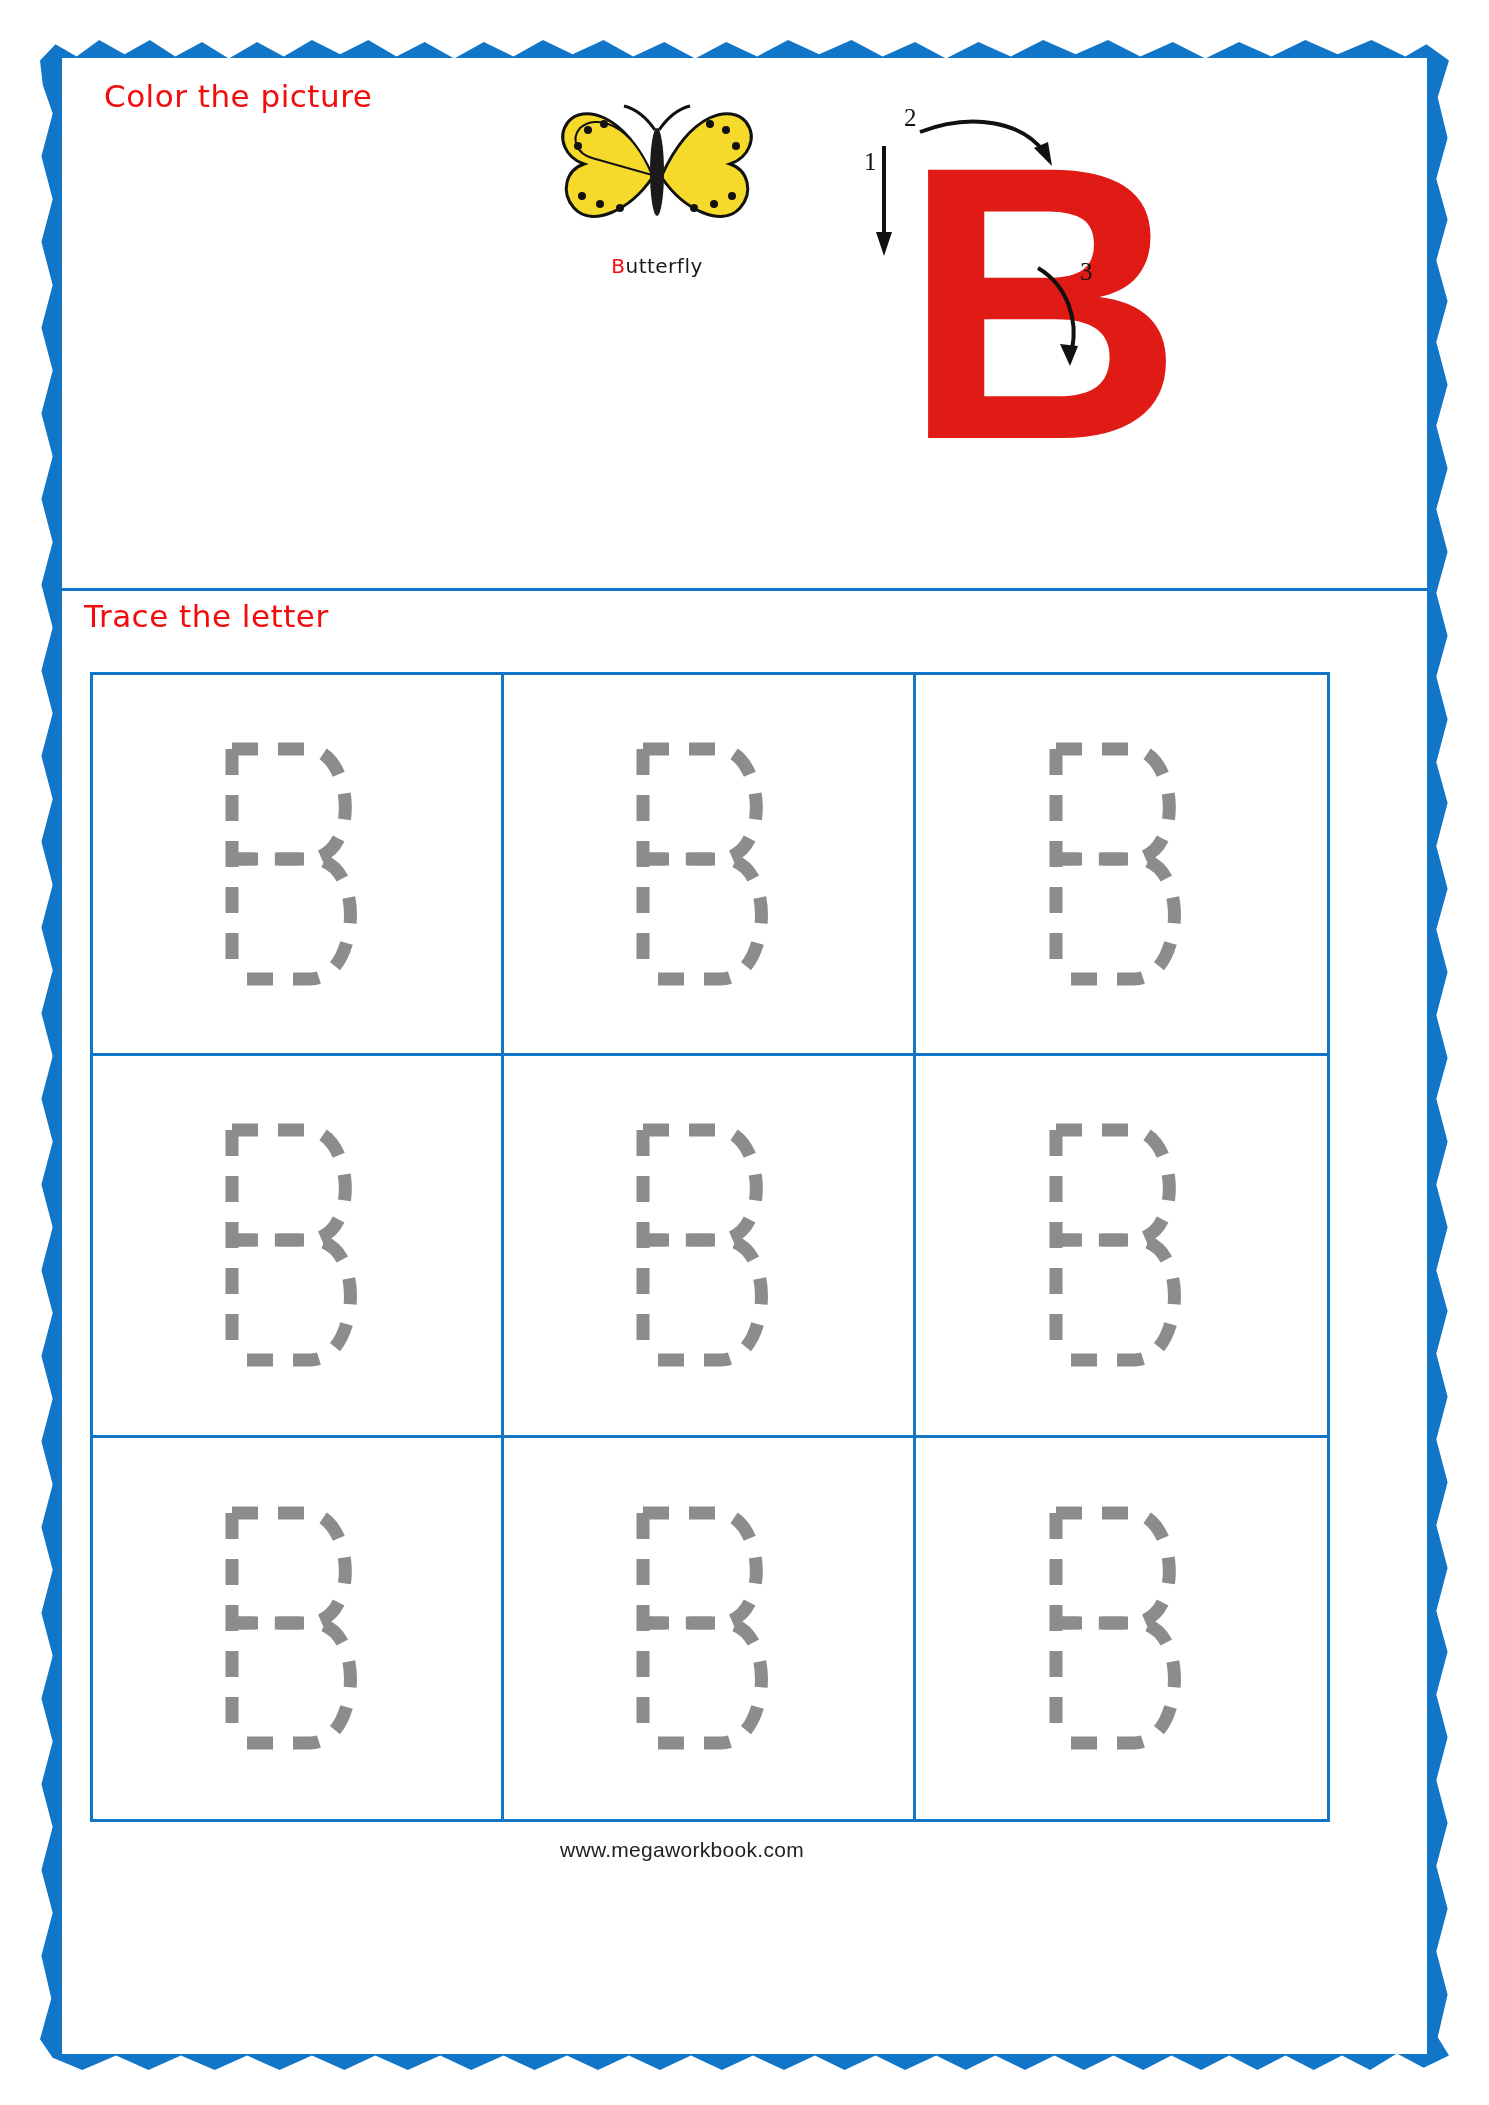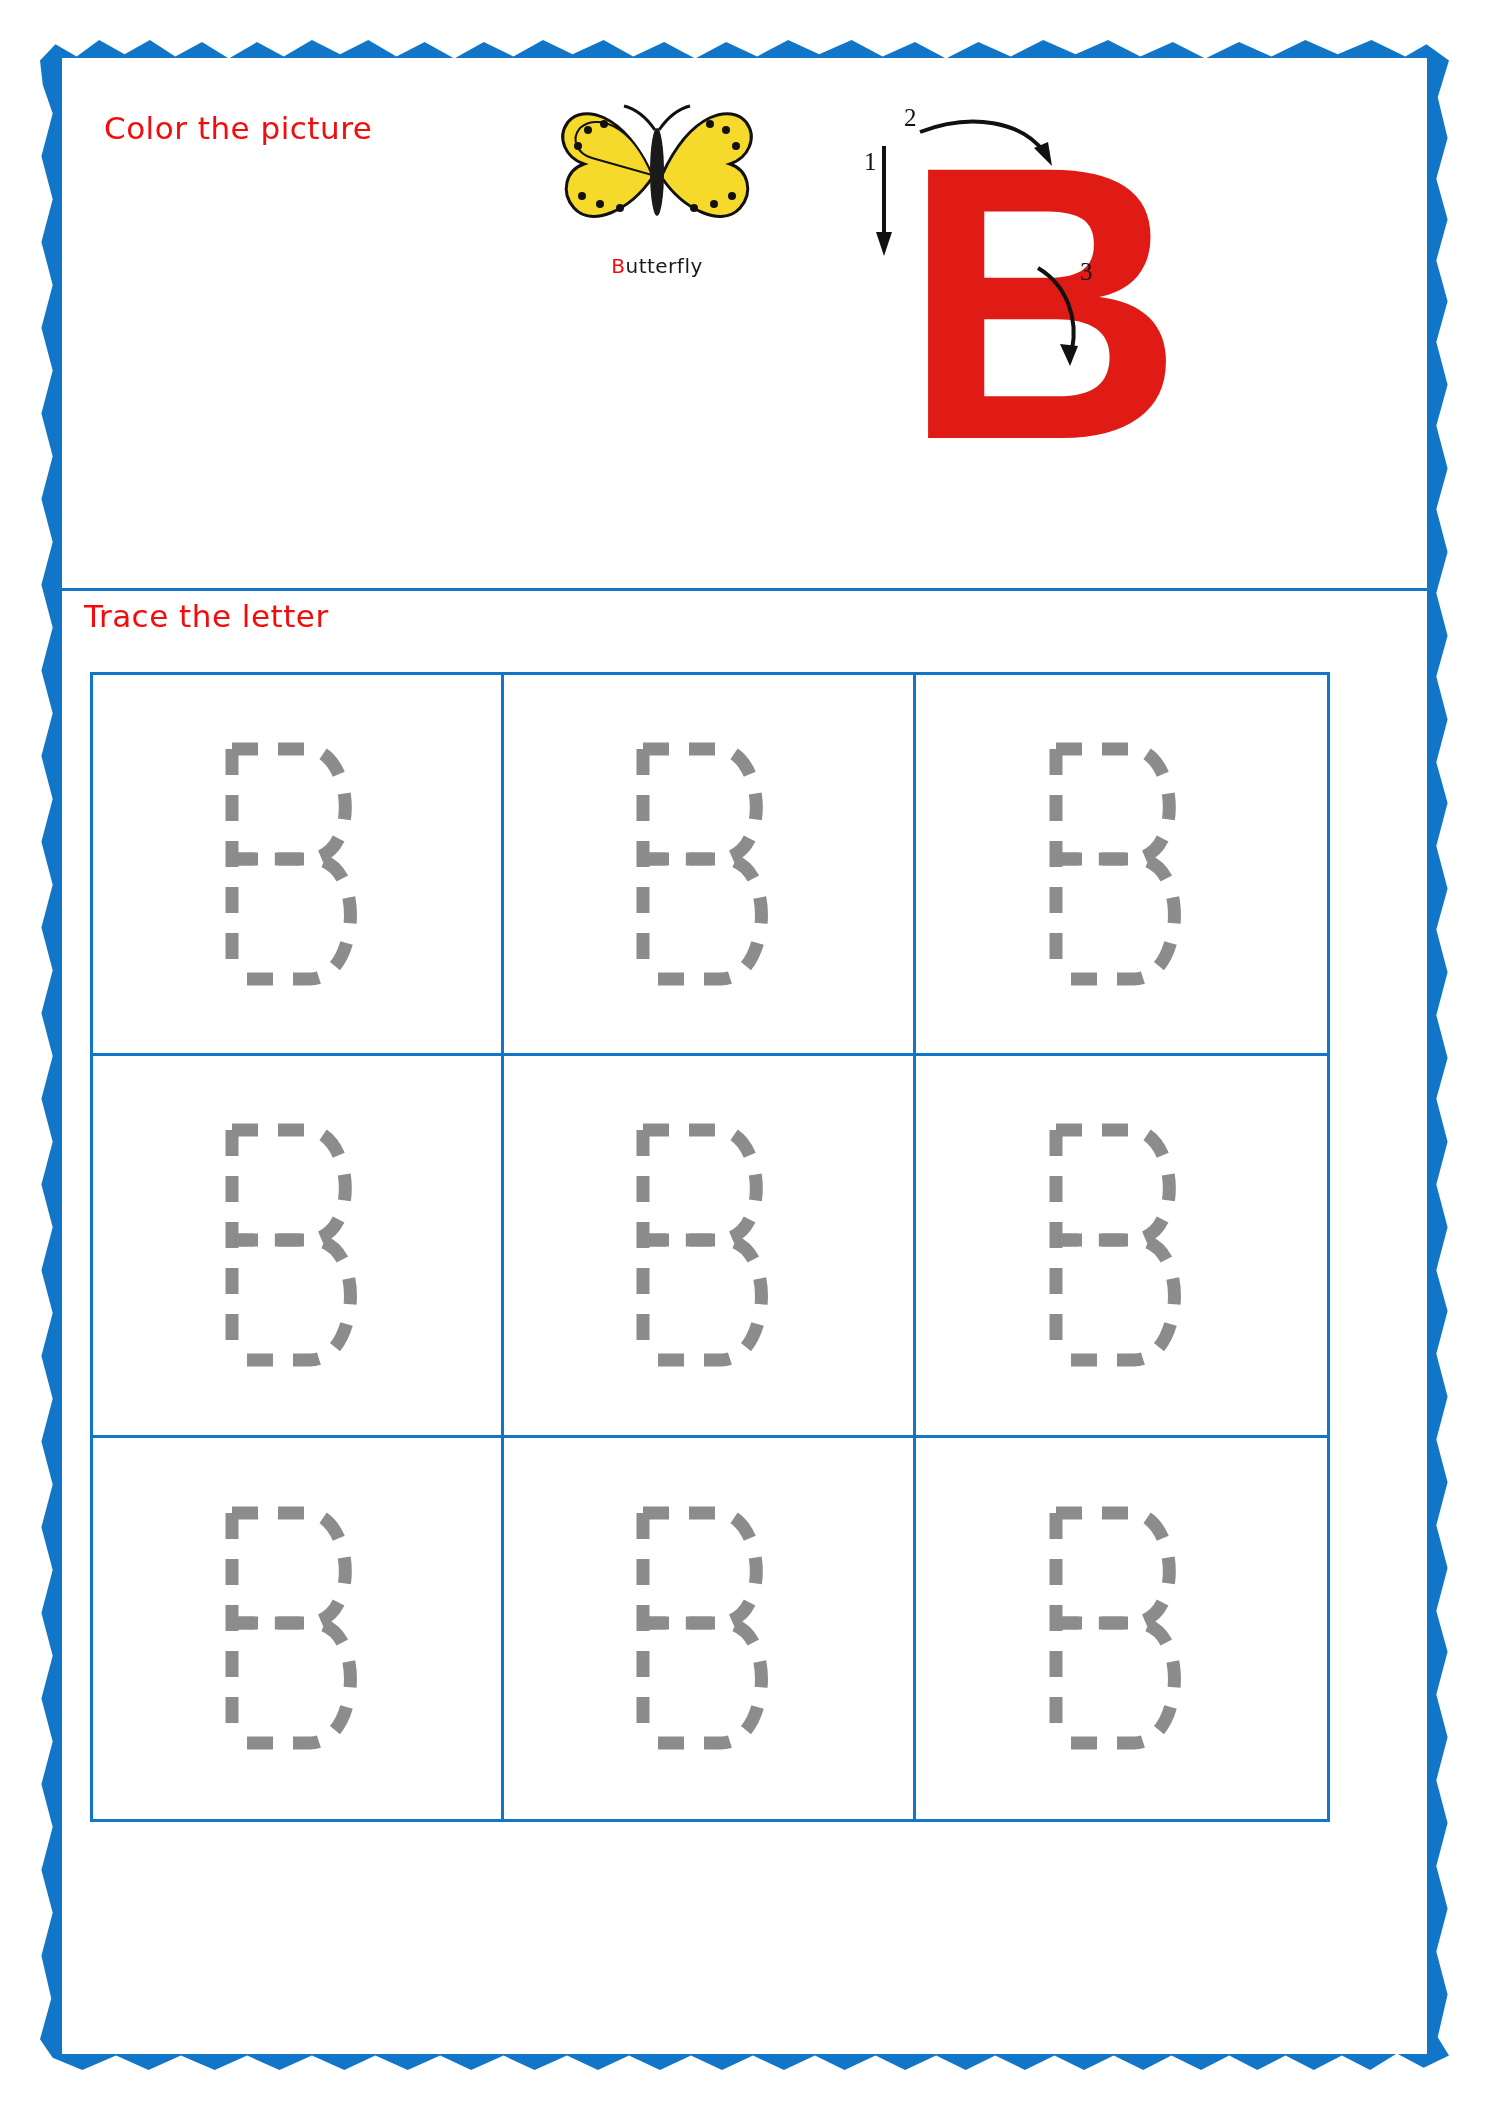--- a/index.html
+++ b/index.html
@@ -77,21 +77,21 @@
   }
 
   
   .heading {
     position: absolute;
     color: #f20c0c;
     font-family: "DejaVu Sans", sans-serif;
     font-size: 31px;
     letter-spacing: 0.5px;
   }
-  #heading-color { left: 42px; top: 20px; margin-top: 32px; }
+  #heading-color { left: 42px; top: 20px; }
   #heading-trace { left: 22px; top: 540px; }
 
   
   .pic-cell {
     position: absolute;
     text-align: center;
   }
   .caption {
     font-family: "DejaVu Sans", sans-serif;
     font-size: 20px;
@@ -292,15 +292,16 @@
       <div class="trace-cell">
         <svg width="190" height="270" viewBox="0 0 190 270">
           <path d="M30 20 L30 250" fill="none" stroke="#8c8c8c" stroke-width="13" stroke-dasharray="26 20" stroke-linecap="butt"></path>
           <path d="M30 20 L105 20 C 152 20, 160 130, 105 130 L30 130" fill="none" stroke="#8c8c8c" stroke-width="13" stroke-dasharray="26 20"></path>
           <path d="M30 130 L110 130 C 165 130, 158 250, 108 250 L30 250" fill="none" stroke="#8c8c8c" stroke-width="13" stroke-dasharray="26 20"></path>
         </svg>
       </div>
 
     </div>
 
+    <div class="footer">www.megaworkbook.com</div>
 
   </div>
 </div>
 
 </body></html>

